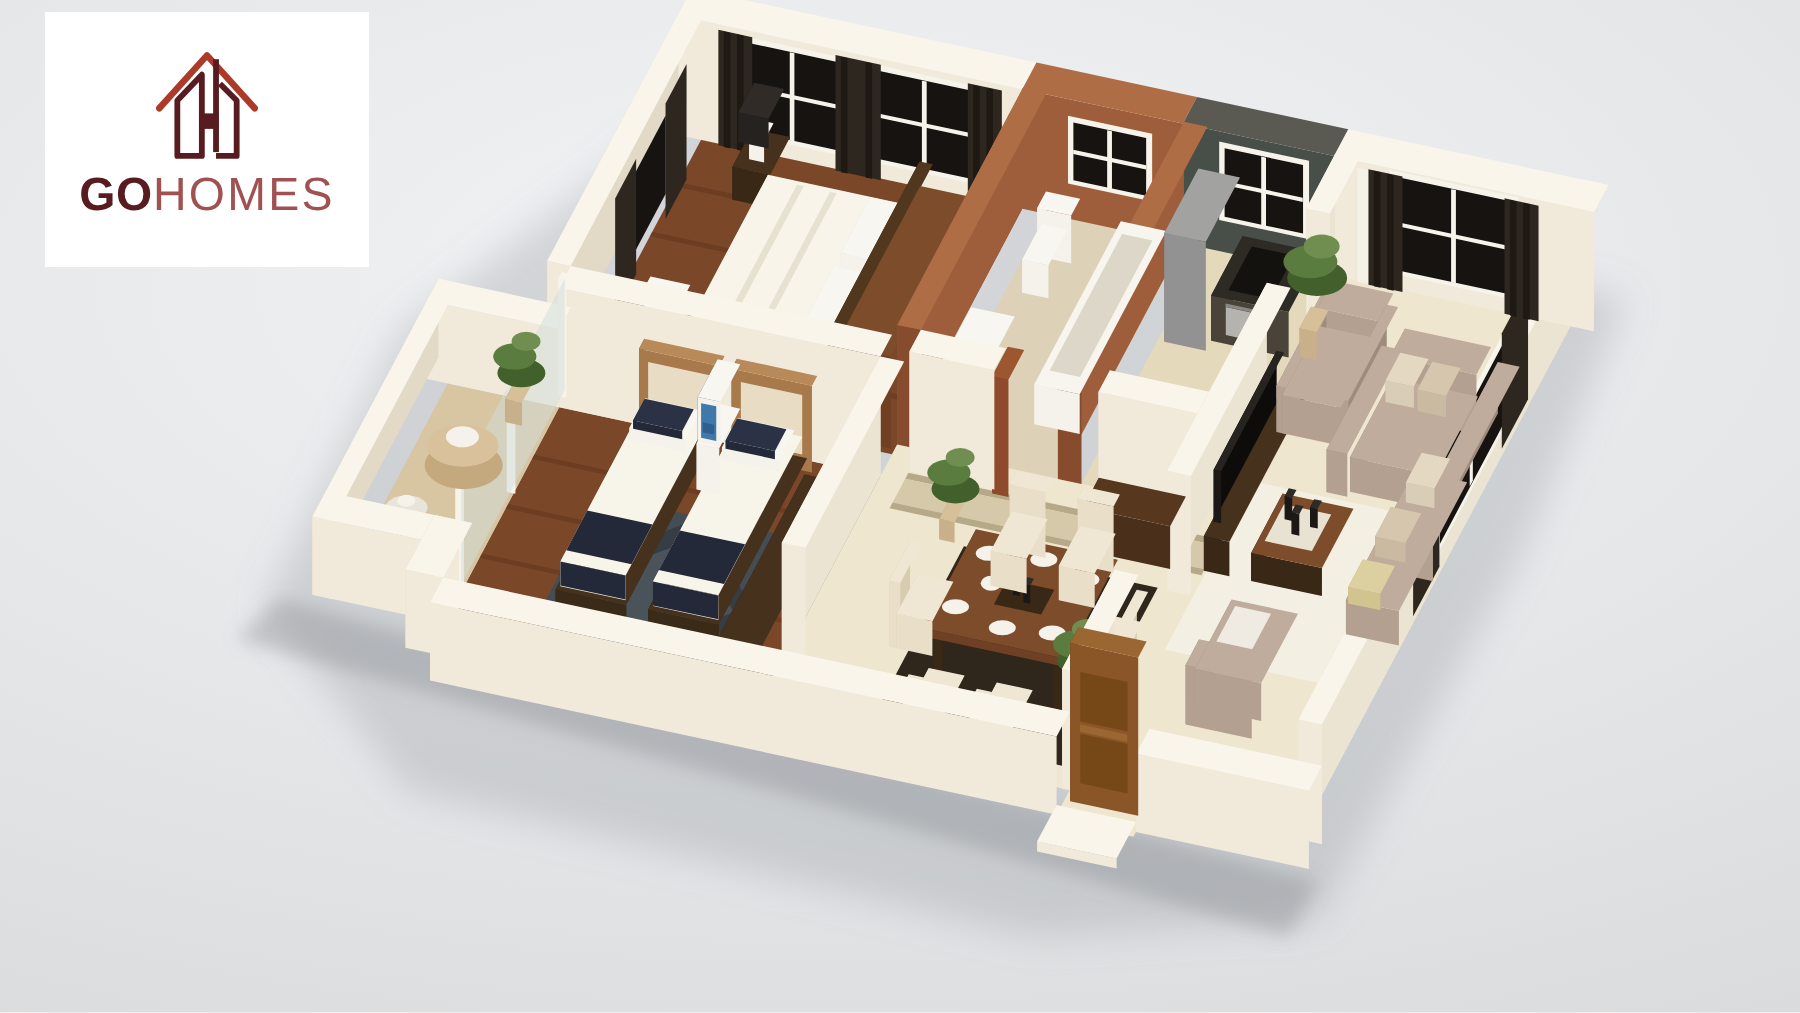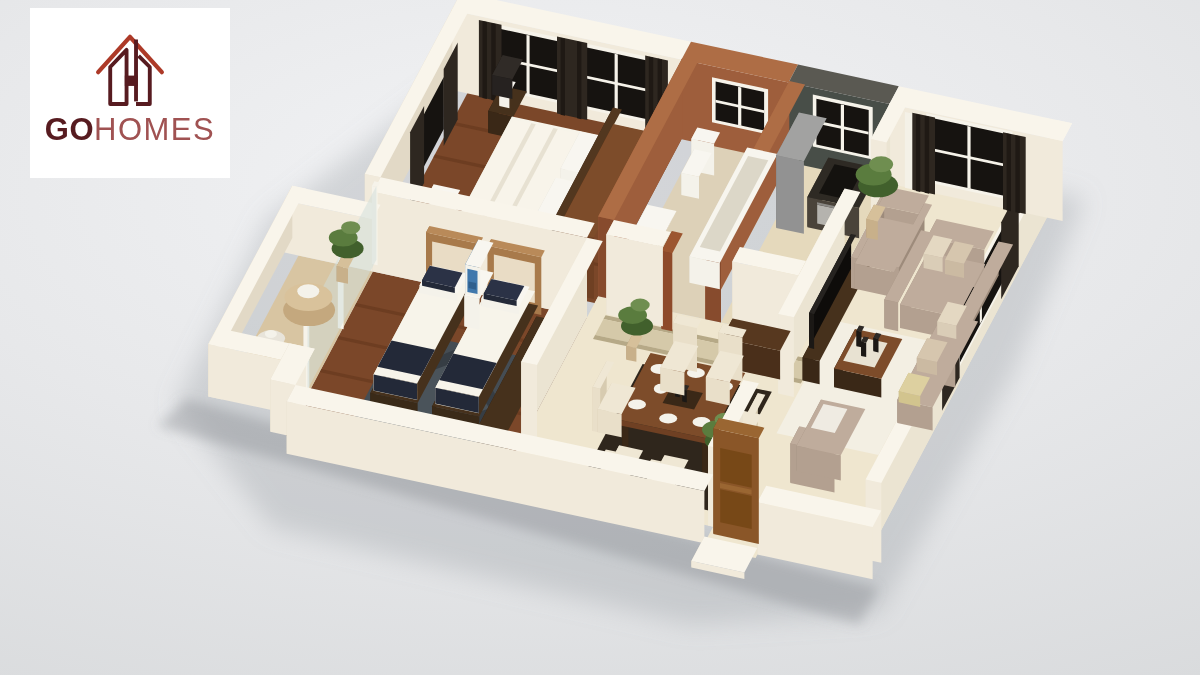--- a/index.html
+++ b/index.html
@@ -4,21 +4,21 @@
 <style>
   html,body{margin:0;padding:0;}
   body{
     width:1200px;height:675px;overflow:hidden;position:relative;
     font-family:"Liberation Sans",sans-serif;
     background:radial-gradient(115% 95% at 45% 28%, var(--bgA,#f2f3f5) 0%, #e7e8ea 45%, var(--bgB,#d6d8da) 100%);
   }
   #stage{position:absolute;inset:0;}
   #scene{position:absolute;left:0;top:0;}
   #logo-card{
-    position:absolute;left:30px;top:8px;width:200px;height:170px;
+    position:absolute;left:30px;top:8px;width:216px;height:170px;
     background:var(--card,#ffffff);
     display:flex;flex-direction:column;align-items:center;z-index:5;
   }
   #logo-icon{width:92px;height:86px;margin-top:16px;}
   #logo-icon .roof{fill:none;stroke:var(--logoBright,#ad3a28);stroke-width:5;stroke-linejoin:round;stroke-linecap:round;}
   #logo-icon .house{fill:none;stroke:var(--logoDark,#571b20);stroke-width:4.5;stroke-linejoin:round;}
   #logo-icon .bar{fill:var(--logoDark,#571b20);}
   #logo-text{font-size:31px;line-height:1;margin-top:4px;white-space:nowrap;}
   #logo-text .bold{font-weight:bold;color:var(--logoDark,#571b20);letter-spacing:.5px;}
   #logo-text .light{font-weight:400;color:var(--logoMid,#a05252);letter-spacing:1.5px;}

